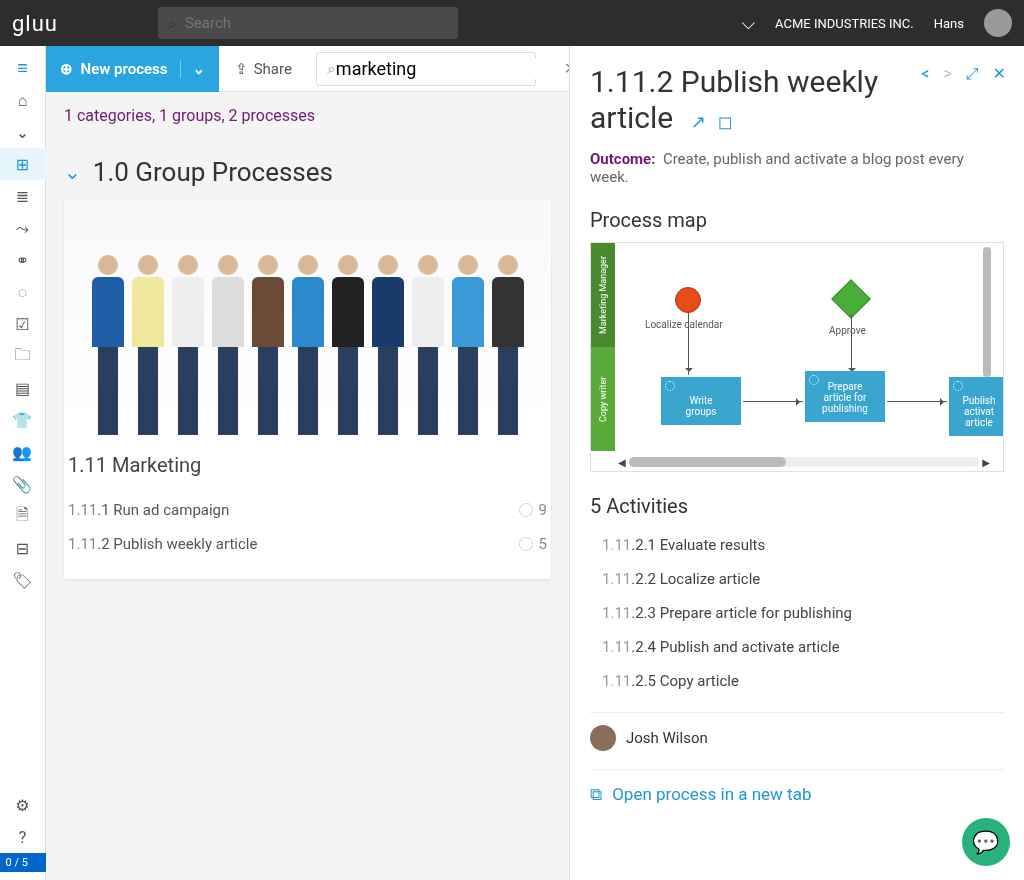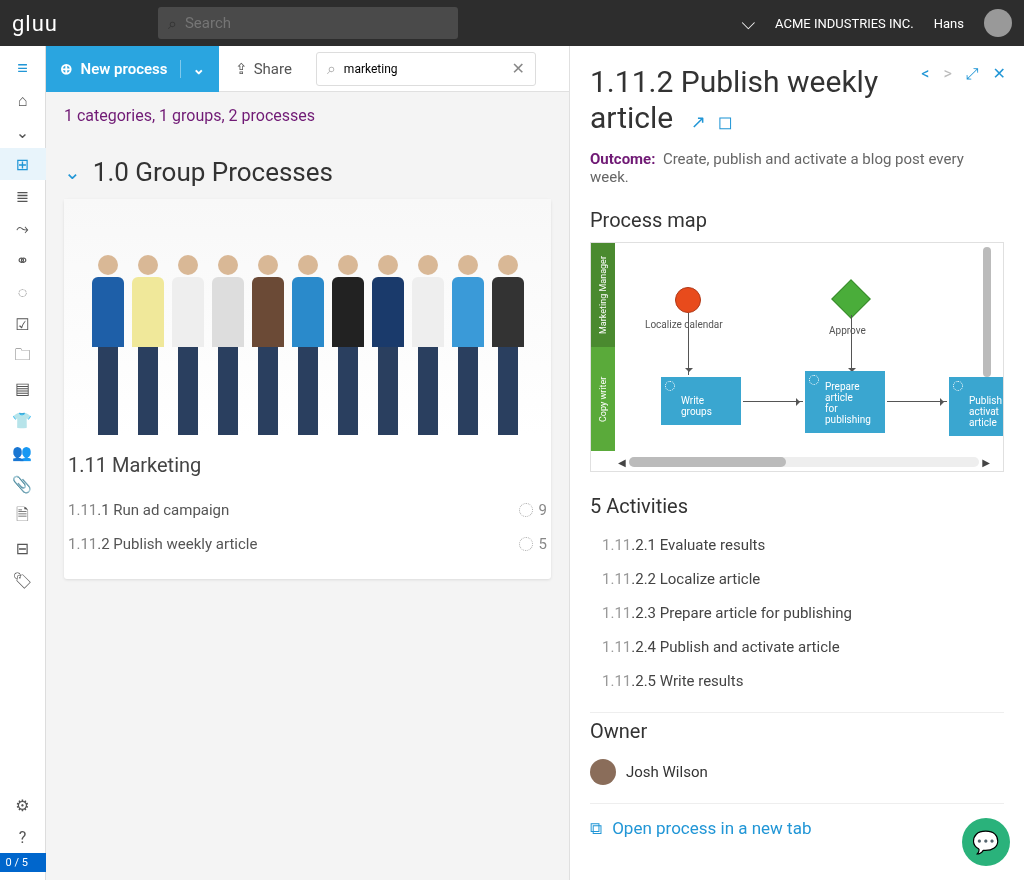--- a/index.html
+++ b/index.html
@@ -16,21 +16,21 @@
 .sidebar .icon.active{background:#e8f4fb;color:#2196d6}
 .sidebar .hamburger{color:#2196d6;font-size:18px}
 .sidebar .bottom{margin-top:auto;margin-bottom:6px}
 .counter{background:#0066cc;color:#fff;font-size:11px;padding:3px 6px;margin-bottom:2px}
 .content{flex:1;background:#f4f4f4;display:flex;flex-direction:column;min-width:0}
 .toolbar{height:46px;background:#fff;display:flex;align-items:center;border-bottom:1px solid #e0e0e0}
 .new-btn{background:#2aa5e0;color:#fff;height:46px;display:flex;align-items:center;padding:0 14px;gap:8px;font-weight:600;font-size:15px}
 .new-btn .caret{border-left:1px solid rgba(255,255,255,.4);padding-left:12px;margin-left:4px}
 .share{display:flex;align-items:center;gap:6px;padding:0 16px;color:#555;font-size:15px}
 .filter-box{display:flex;align-items:center;border:1px solid #ddd;border-radius:3px;margin-left:8px;padding:0 10px;height:34px;flex:1;max-width:220px}
-.filter-box input{border:0;outline:none;font-size:12px;flex:1;margin-left:8px}
+.filter-box input{border:0;outline:none;font-size:18px;flex:1;}
 .meta-line{padding:14px 18px;font-size:16px;color:#701a75}
 .group-section{padding:0 18px 18px}
 .group-header{display:flex;align-items:center;gap:12px;padding:18px 0 12px;font-size:26px;color:#333}
 .card{background:#fff;border-radius:3px;box-shadow:0 1px 3px rgba(0,0,0,.1)}
 .card-img{height:236px;background:linear-gradient(#f8f8f8,#fff);display:flex;align-items:flex-end;justify-content:center;overflow:hidden}
 .person{width:36px;height:180px;margin:0 2px;position:relative}
 .person .head{width:20px;height:20px;border-radius:50%;background:#d9b896;margin:0 auto}
 .person .body{width:32px;height:70px;border-radius:6px 6px 0 0;margin:2px auto 0}
 .person .legs{width:20px;height:90px;background:#2a3f5f;margin:0 auto}
 .card-body{padding:18px 4px}
@@ -47,21 +47,21 @@
 .outcome b{color:#701a75}
 .outcome span{color:#666}
 .section-h{font-size:20px;color:#333;margin-top:22px;margin-bottom:10px}
 .map-box{border:1px solid #e0e0e0;height:230px;position:relative;overflow:hidden}
 .swimlane{position:absolute;left:0;top:0;bottom:20px;width:24px;background:#5aaa3a;color:#fff;font-size:9px;writing-mode:vertical-rl;text-align:center;display:flex}
 .swimlane div{flex:1;display:flex;align-items:center;justify-content:center;transform:rotate(180deg)}
 .swimlane div:first-child{background:#4a8a2f}
 .map-canvas{position:absolute;left:24px;right:10px;top:0;bottom:20px}
 .start-circle{position:absolute;left:60px;top:44px;width:26px;height:26px;border-radius:50%;background:#e84b1c;border:1px solid #b03817}
 .diamond{position:absolute;left:222px;top:42px;width:28px;height:28px;background:#4aad3a;border:1px solid #398a2c;transform:rotate(45deg)}
-.task-box{position:absolute;background:#3aa6d0;color:#fff;font-size:10px;text-align:left;padding:18px 20px 8px;width:80px}
+.task-box{position:absolute;background:#3aa6d0;color:#fff;font-size:10px;text-align:center;padding:18px 12px 8px;width:80px}
 .task-box .ti{position:absolute;left:4px;top:4px;width:10px;height:10px;border:1px dotted #fff;border-radius:50%}
 .map-label{position:absolute;font-size:10px;color:#555}
 .hscroll{position:absolute;left:24px;right:10px;bottom:3px;height:12px;display:flex;align-items:center}
 .hscroll .track{flex:1;height:10px;background:#eee;border-radius:5px;position:relative}
 .hscroll .thumb{position:absolute;left:0;width:45%;height:10px;background:#bbb;border-radius:5px}
 .vscroll{position:absolute;right:2px;top:4px;width:8px;height:130px;background:#bbb;border-radius:4px}
 .tri{font-size:10px;color:#444;padding:0 3px}
 .activities{padding-left:12px}
 .act-item{padding:8px 0;font-size:15px;color:#444}
 .act-item .pre{color:#999}
@@ -268,24 +268,23 @@
           </div>
         <span class="tri">▶</span>
       </div>
     </div>
     <div class="section-h">5 Activities</div>
     <div class="activities">
       <div class="act-item"><span class="pre">1.11</span><span>.2.1 Evaluate results</span></div>
       <div class="act-item"><span class="pre">1.11</span><span>.2.2 Localize article</span></div>
       <div class="act-item"><span class="pre">1.11</span><span>.2.3 Prepare article for publishing</span></div>
       <div class="act-item"><span class="pre">1.11</span><span>.2.4 Publish and activate article</span></div>
-      <div class="act-item"><span class="pre">1.11</span><span>.2.5 Write results</span></div>
+      <div class="act-item"><span class="pre">1.11</span><span>.2.5 Copy article</span></div>
     </div>
     <hr class="sep">
-    <div class="section-h" style="margin-top:6px">Owner</div>
     <div class="owner-row">
       <div class="owner-avatar"></div>
       <span>Josh Wilson</span>
     </div>
     <div class="open-link">
       <span>⧉</span>
       <span>Open process in a new tab</span>
     </div>
     <div class="chat-fab">💬</div>
   </div>

